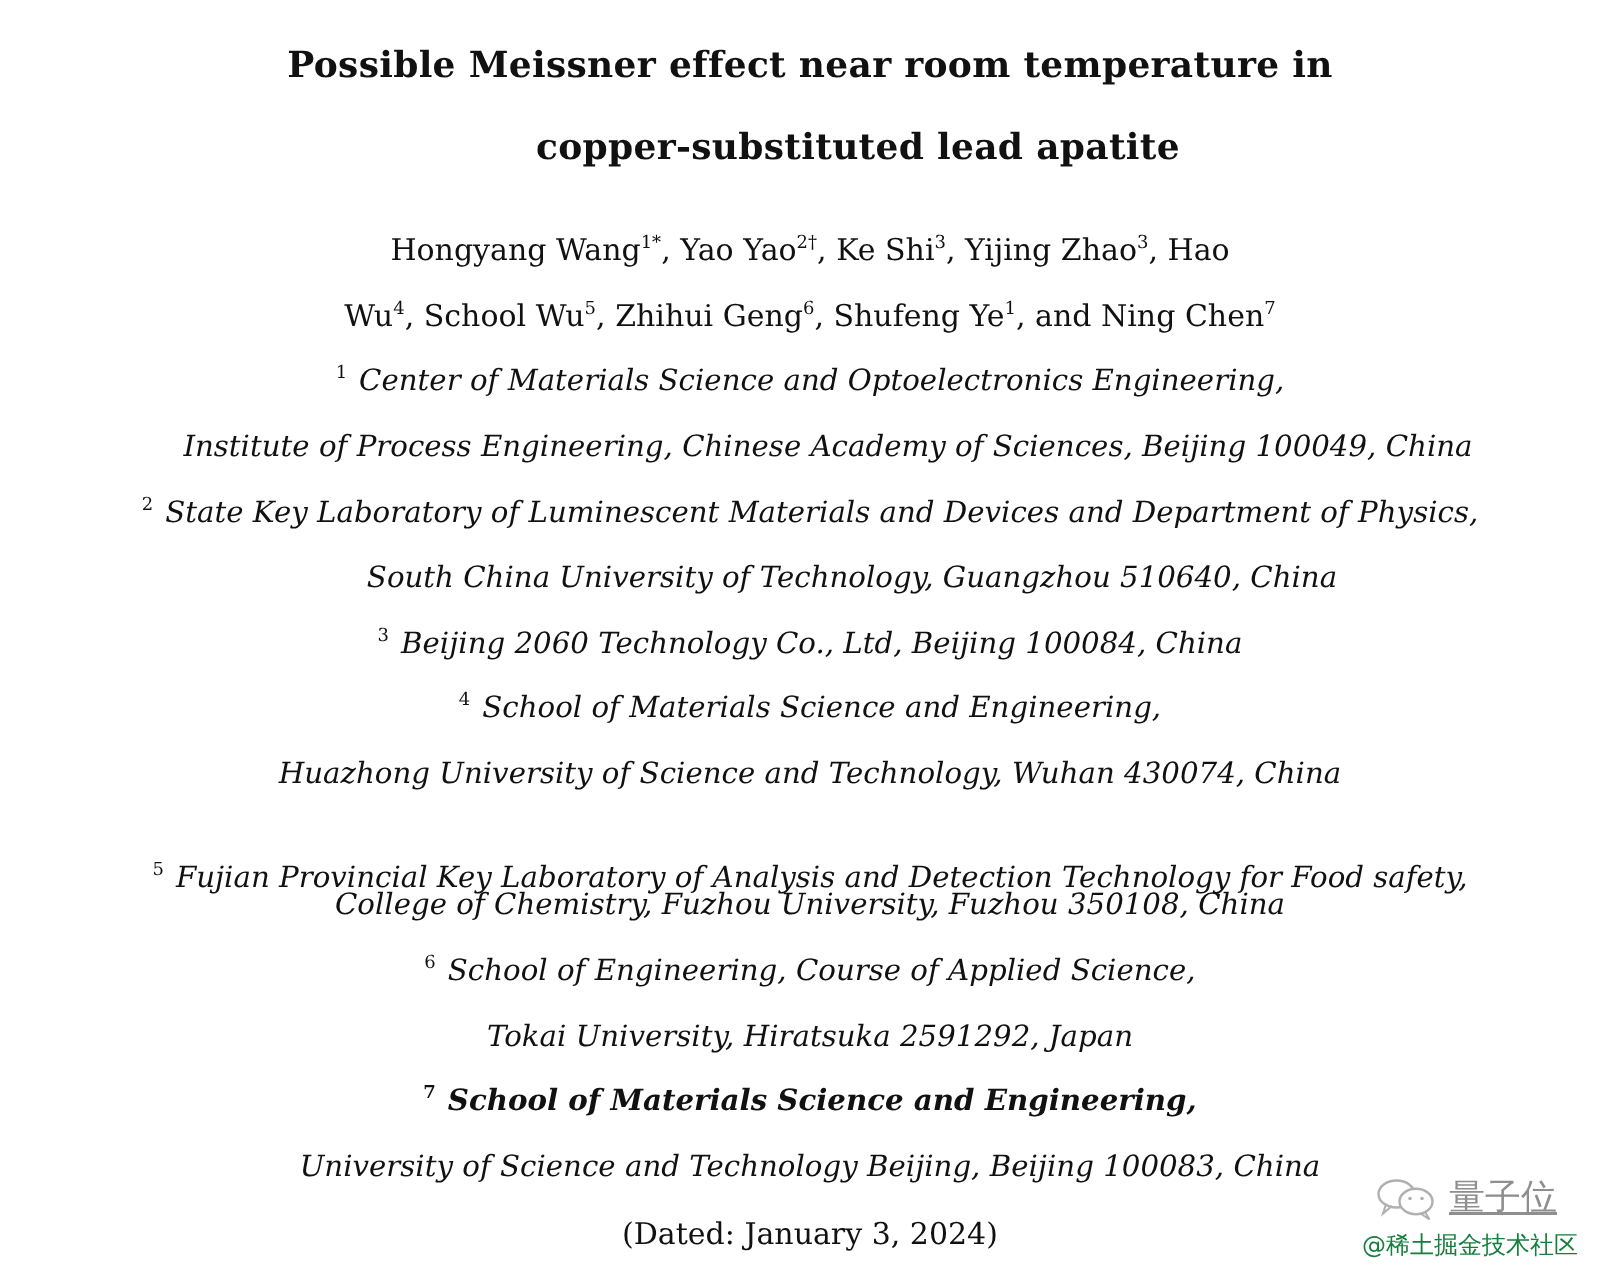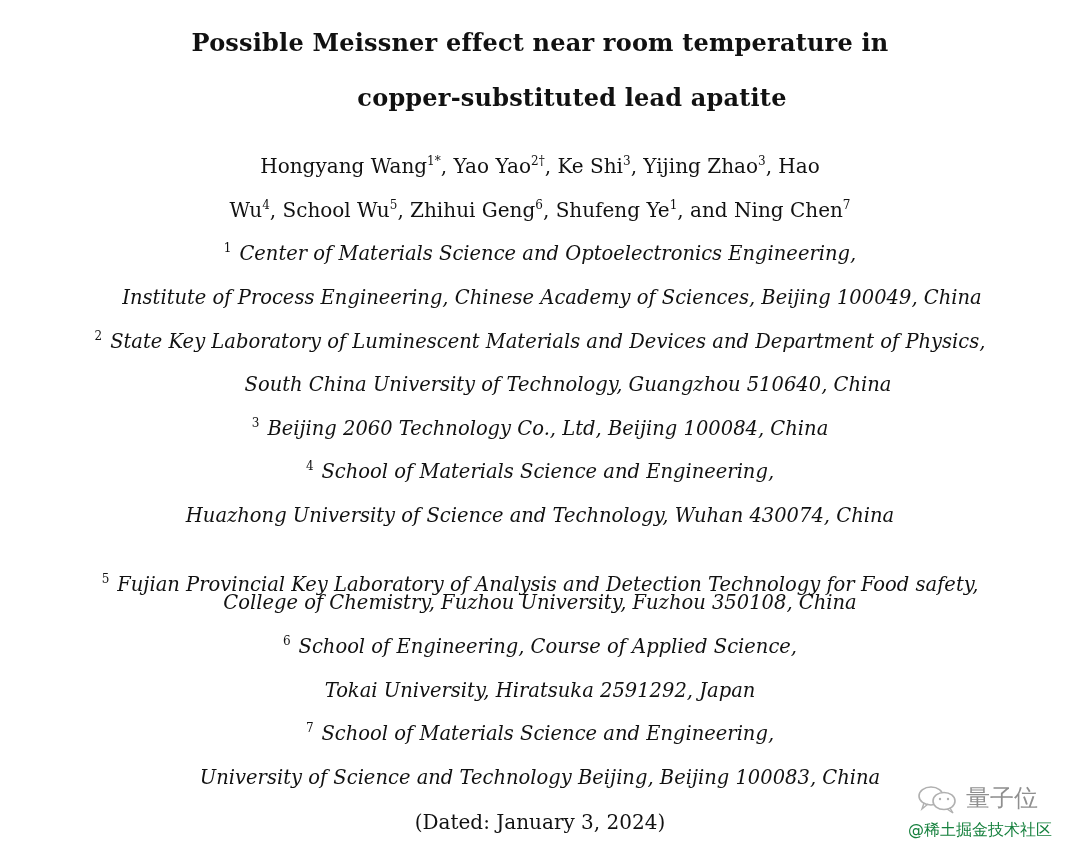--- a/index.html
+++ b/index.html
@@ -13,21 +13,21 @@
   }
   .line {
     position: absolute; left: 0; width: 1080px; text-align: center; white-space: nowrap;
     font-family: "DejaVu Serif", serif; font-size: 20px;
   }
   .aff { font-style: italic; font-size: 19.5px; }
   sup { font-size: 12px; font-style: normal; vertical-align: 8px; line-height: 0; }
   .aff sup { margin-right: 8px; }
   .watermark { position: absolute; right: 8px; bottom: 10px; width: 170px; height: 64px; color: #9a9a9a; }
   .wm-logo { position: absolute; left: 14px; top: 2px; width: 44px; height: 30px; }
-  .wm-name { position: absolute; left: 64px; top: 0px; font-family: "DejaVu Sans", sans-serif; font-size: 24px; color: #8f8f8f; }
+  .wm-name { position: absolute; left: 64px; top: 0px; font-family: "DejaVu Sans", sans-serif; font-size: 24px; color: #8f8f8f; text-decoration: underline; }
   .wm-sub { position: absolute; left: 6px; top: 38px; font-family: "DejaVu Sans", sans-serif; font-size: 16px; color: #15803d; }
 </style>
 </head>
 <body>
 
 <div>
   <div class="title" style="top:28px;">Possible Meissner effect near room temperature in</div>
   <div class="title" style="top:83px;padding-left:32px;">copper-substituted lead apatite</div>
 </div>
 
@@ -51,21 +51,21 @@
 
   <div class="line aff" style="top:460px;"><sup>4</sup><span>School of Materials Science and Engineering,</span></div>
   <div class="line aff" style="top:504px;">Huazhong University of Science and Technology, Wuhan 430074, China</div>
 
   <div class="line aff" style="top:548px;margin-top:25px;"><sup>5</sup><span>Fujian Provincial Key Laboratory of Analysis and Detection Technology for Food safety,</span></div>
   <div class="line aff" style="top:591px;">College of Chemistry, Fuzhou University, Fuzhou 350108, China</div>
 
   <div class="line aff" style="top:635px;"><sup>6</sup><span>School of Engineering, Course of Applied Science,</span></div>
   <div class="line aff" style="top:679px;">Tokai University, Hiratsuka 2591292, Japan</div>
 
-  <div class="line aff" style="top:722px;"><sup>7</sup><span>School of Materials Science and Engineering,</span></div>
+  <div class="line aff" style="top:722px;font-weight:bold;"><sup>7</sup><span>School of Materials Science and Engineering,</span></div>
   <div class="line aff" style="top:766px;">University of Science and Technology Beijing, Beijing 100083, China</div>
 </div>
 
 <div class="line" style="top:810px;">(Dated: January 3, 2024)</div>
 
 <div class="watermark">
   <svg class="wm-logo" viewBox="0 0 44 30">
     <ellipse cx="15" cy="12" rx="12" ry="9" fill="none" stroke="#b0b0b0" stroke-width="1.6"></ellipse>
     <path d="M8 19 L6 25 L12 20" fill="none" stroke="#b0b0b0" stroke-width="1.4"></path>
     <ellipse cx="28" cy="17" rx="11" ry="8.5" fill="#ffffff" stroke="#b0b0b0" stroke-width="1.6"></ellipse>

